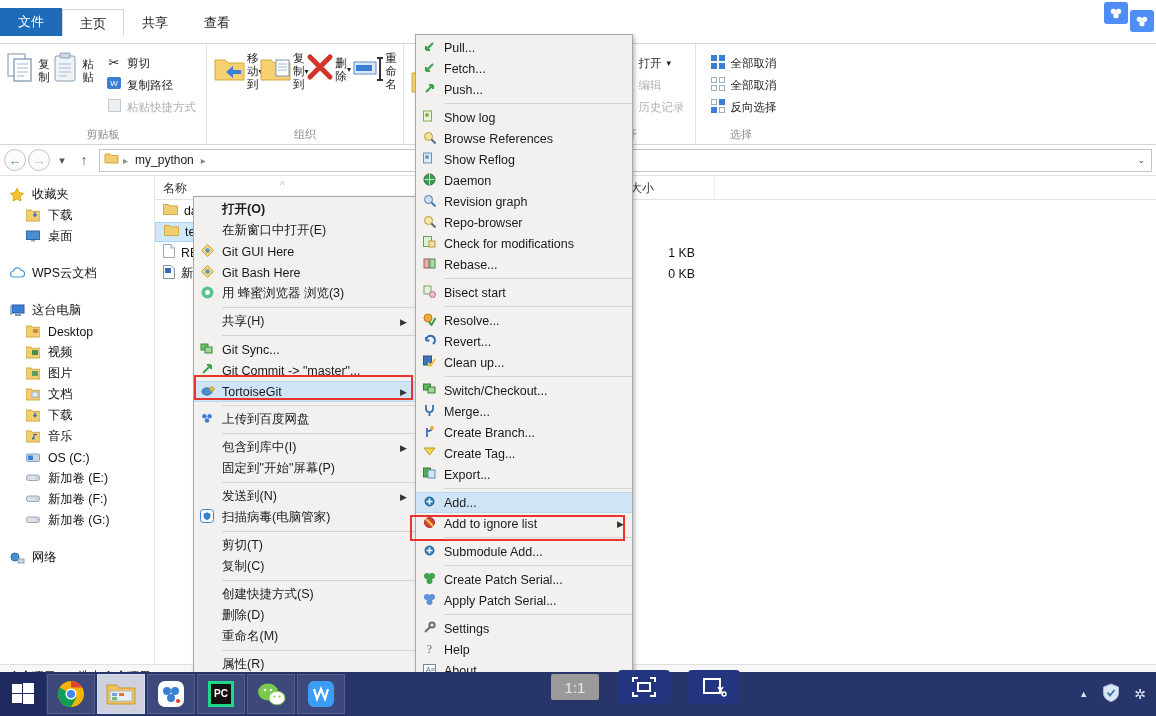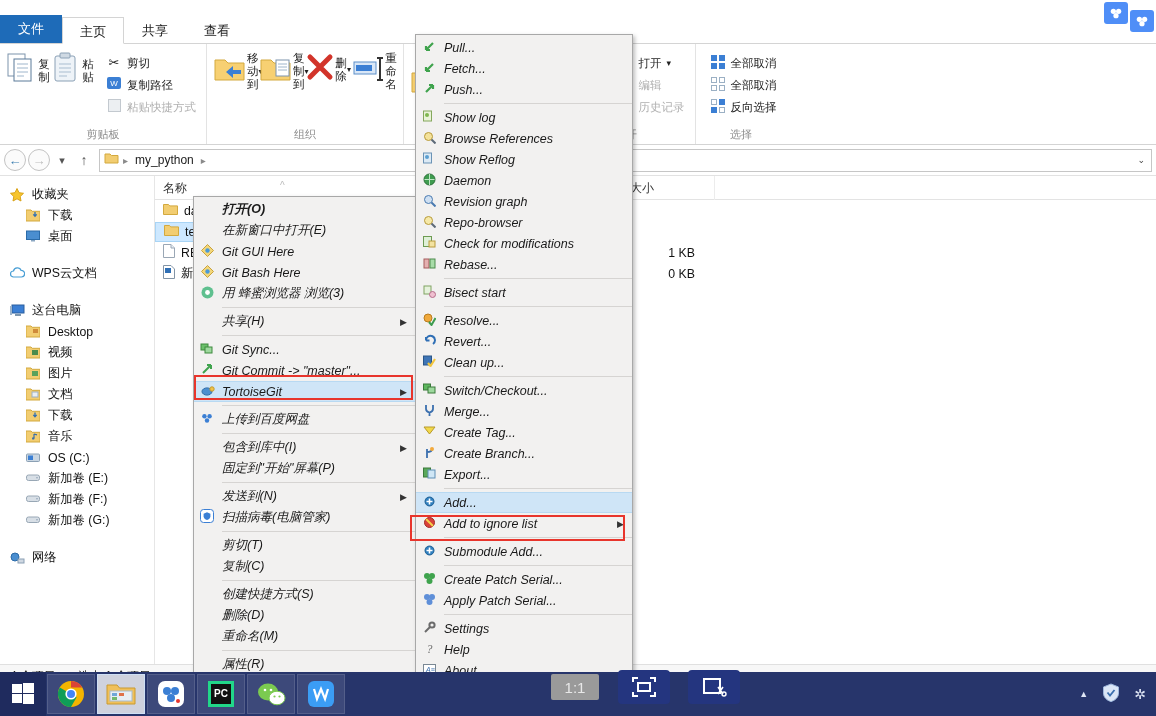--- a/index.html
+++ b/index.html
@@ -10,21 +10,21 @@
     background: #ffffff;
     overflow: hidden;
     position: relative;
   }
   
   .tabbar {
     height: 44px;
     background: #ffffff;
     border-bottom: 1px solid #d4d4d4;
     display: flex;
-    align-items: flex-end;
+    align-items: center;
     position: relative;
   }
   .tab-file {
     background: #1e6bb8;
     color: #ffffff;
     height: 28px;
     line-height: 28px;
     padding: 0 18px;
     font-size: 13px;
   }
@@ -172,21 +172,20 @@
   .capbtn {
     position: absolute; width: 52px; height: 34px; top: 670px;
     background: #24357f; border-radius: 4px; display:flex; align-items:center; justify-content:center;
   }
 
   
   .menu {
     position: absolute; background: #f2f1f0; border: 1px solid #a8a8a8;
     box-shadow: 2px 2px 4px rgba(0,0,0,0.25); font-size: 12.5px; color: #1a1a1a;
     padding: 2px 0;
-    font-style: italic;
   }
   .mrow { height: 21px; display: flex; align-items: center; padding: 0 6px 0 0; position: relative; }
   .mrow .mic { width: 26px; text-align: center; font-size: 12px; flex: none; }
   .mrow .mlbl { flex: 1; padding-left: 2px; white-space: nowrap; }
   .mrow .marrow { font-size: 9px; color: #333; padding-right: 2px; }
   .mrow.hl { background: #cfe5f7; border-top: 1px solid #b8d9f2; border-bottom: 1px solid #b8d9f2; }
   .mrow.bold .mlbl { font-weight: bold; }
   .msep { height: 1px; background: #d6d4d2; margin: 3px 0 3px 28px; }
   .redbox { position: absolute; border: 2px solid #e8352c; pointer-events: none; }
 
@@ -925,31 +924,31 @@
         </svg></span>
       <span class="mlbl">Switch/Checkout...</span>
     </div>
   <div class="mrow">
       <span class="mic"><svg width="13" height="13" viewBox="0 0 13 13">
           <path d="M3 1v4c0 2 1.5 3 3.5 3.5M10 1v4c0 2-1.5 3-3.5 3.5M6.5 8.5V12" stroke="#3b6fae" stroke-width="1.8" fill="none"></path>
         </svg></span>
       <span class="mlbl">Merge...</span>
     </div>
   <div class="mrow">
+      <span class="mic"><svg width="13" height="13" viewBox="0 0 13 13">
+          <path d="M4 12V3M4 6c4 0 5-1 5-3" stroke="#3b6fae" stroke-width="1.8" fill="none"></path>
+          <circle cx="9" cy="3" r="2" fill="#f2a93c"></circle>
+        </svg></span>
+      <span class="mlbl">Create Branch...</span>
+    </div>
+  <div class="mrow">
       <span class="mic"><svg width="13" height="12" viewBox="0 0 13 12">
           <path d="M1 2h11l-5.5 7z" fill="#f2d84a" stroke="#b79a2c"></path>
         </svg></span>
       <span class="mlbl">Create Tag...</span>
-    </div>
-  <div class="mrow">
-      <span class="mic"><svg width="13" height="13" viewBox="0 0 13 13">
-          <path d="M4 12V3M4 6c4 0 5-1 5-3" stroke="#3b6fae" stroke-width="1.8" fill="none"></path>
-          <circle cx="9" cy="3" r="2" fill="#f2a93c"></circle>
-        </svg></span>
-      <span class="mlbl">Create Branch...</span>
     </div>
   <div class="mrow">
       <span class="mic"><svg width="13" height="12" viewBox="0 0 13 12">
           <rect x="0.5" y="1" width="7" height="9" fill="#5aa85a" stroke="#3a7a3a"></rect>
           <rect x="5" y="3" width="7" height="8" fill="#cfe6f5" stroke="#5f8fb5"></rect>
         </svg></span>
       <span class="mlbl">Export...</span>
     </div>
   <div class="msep"></div>
   <div class="mrow hl">

